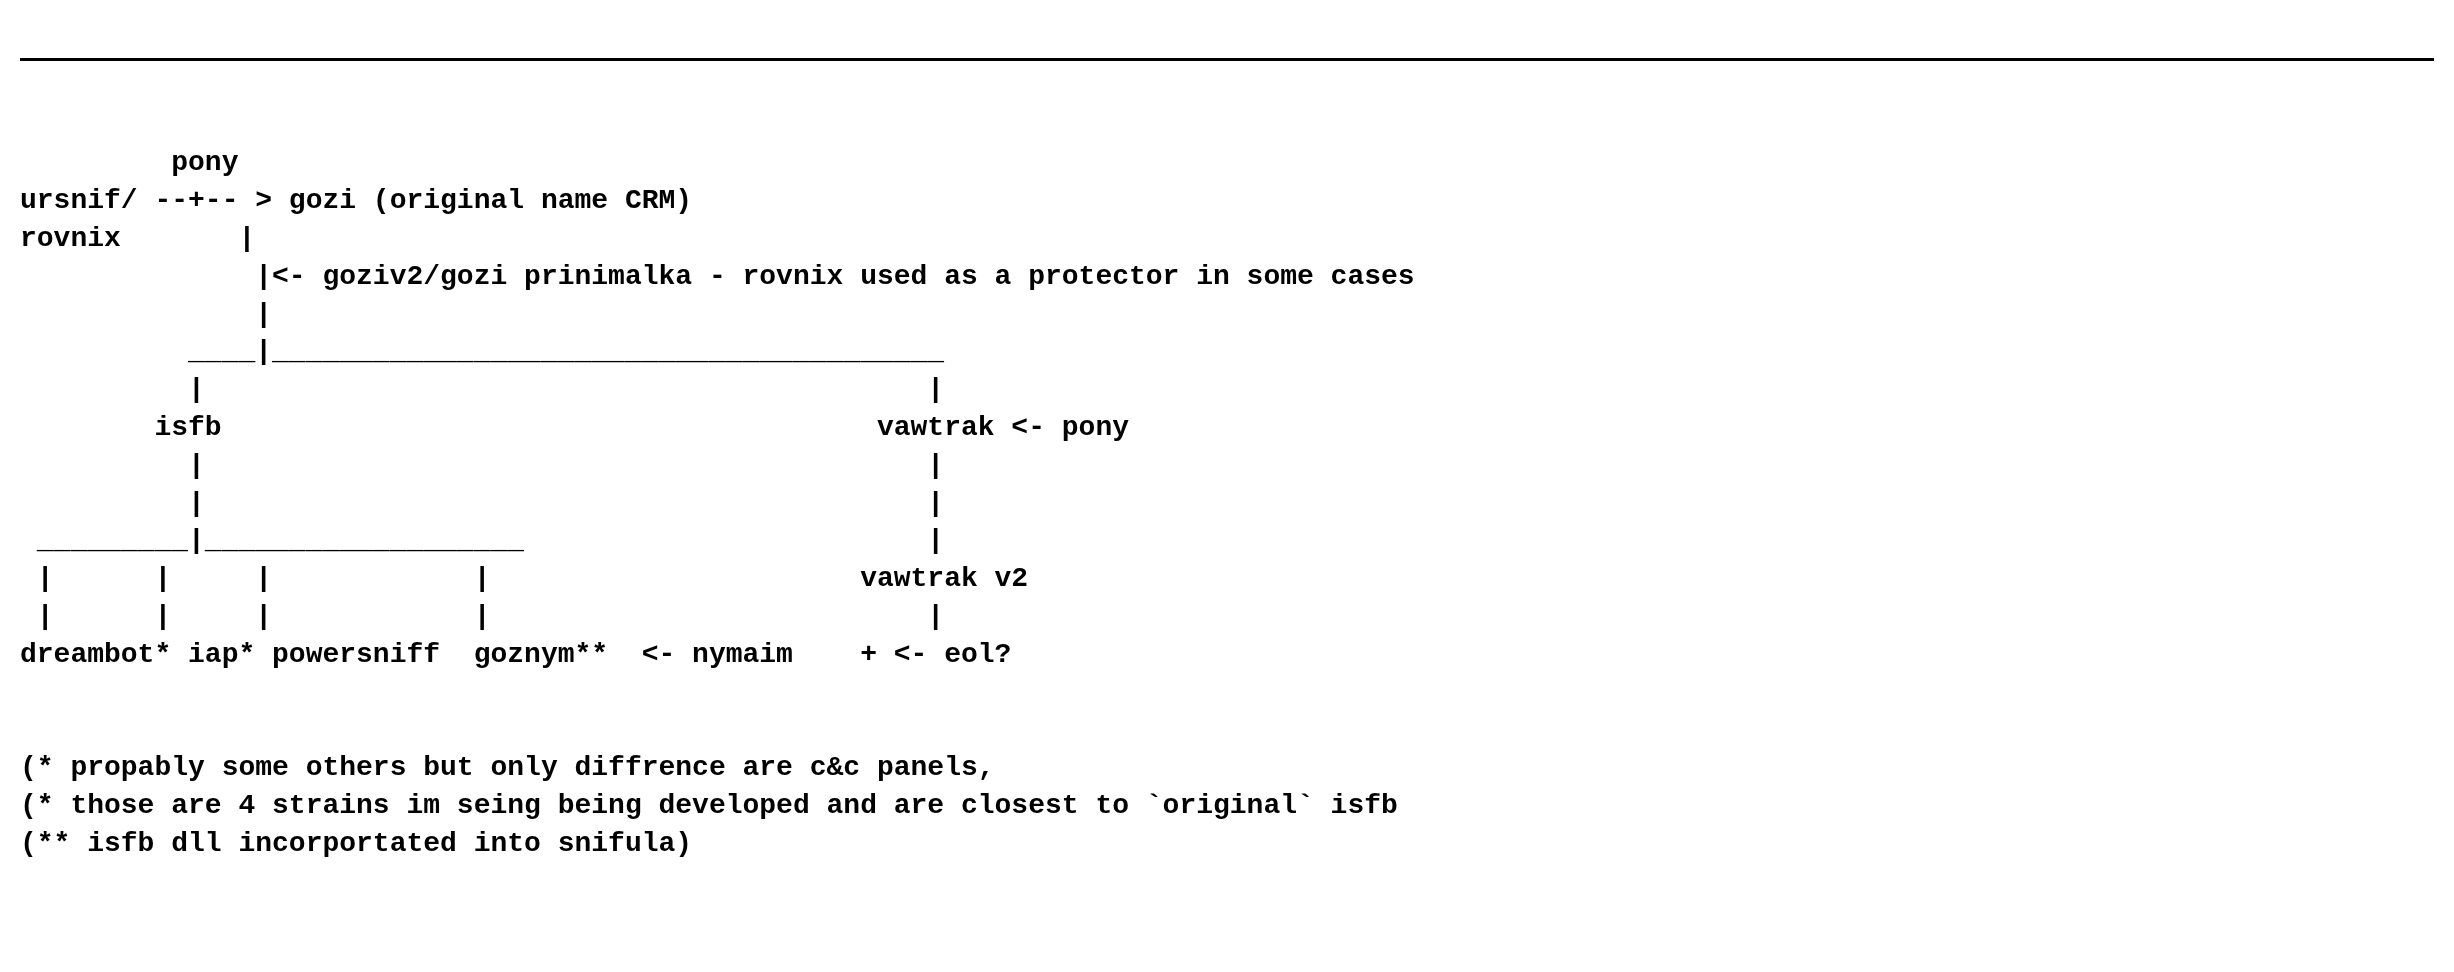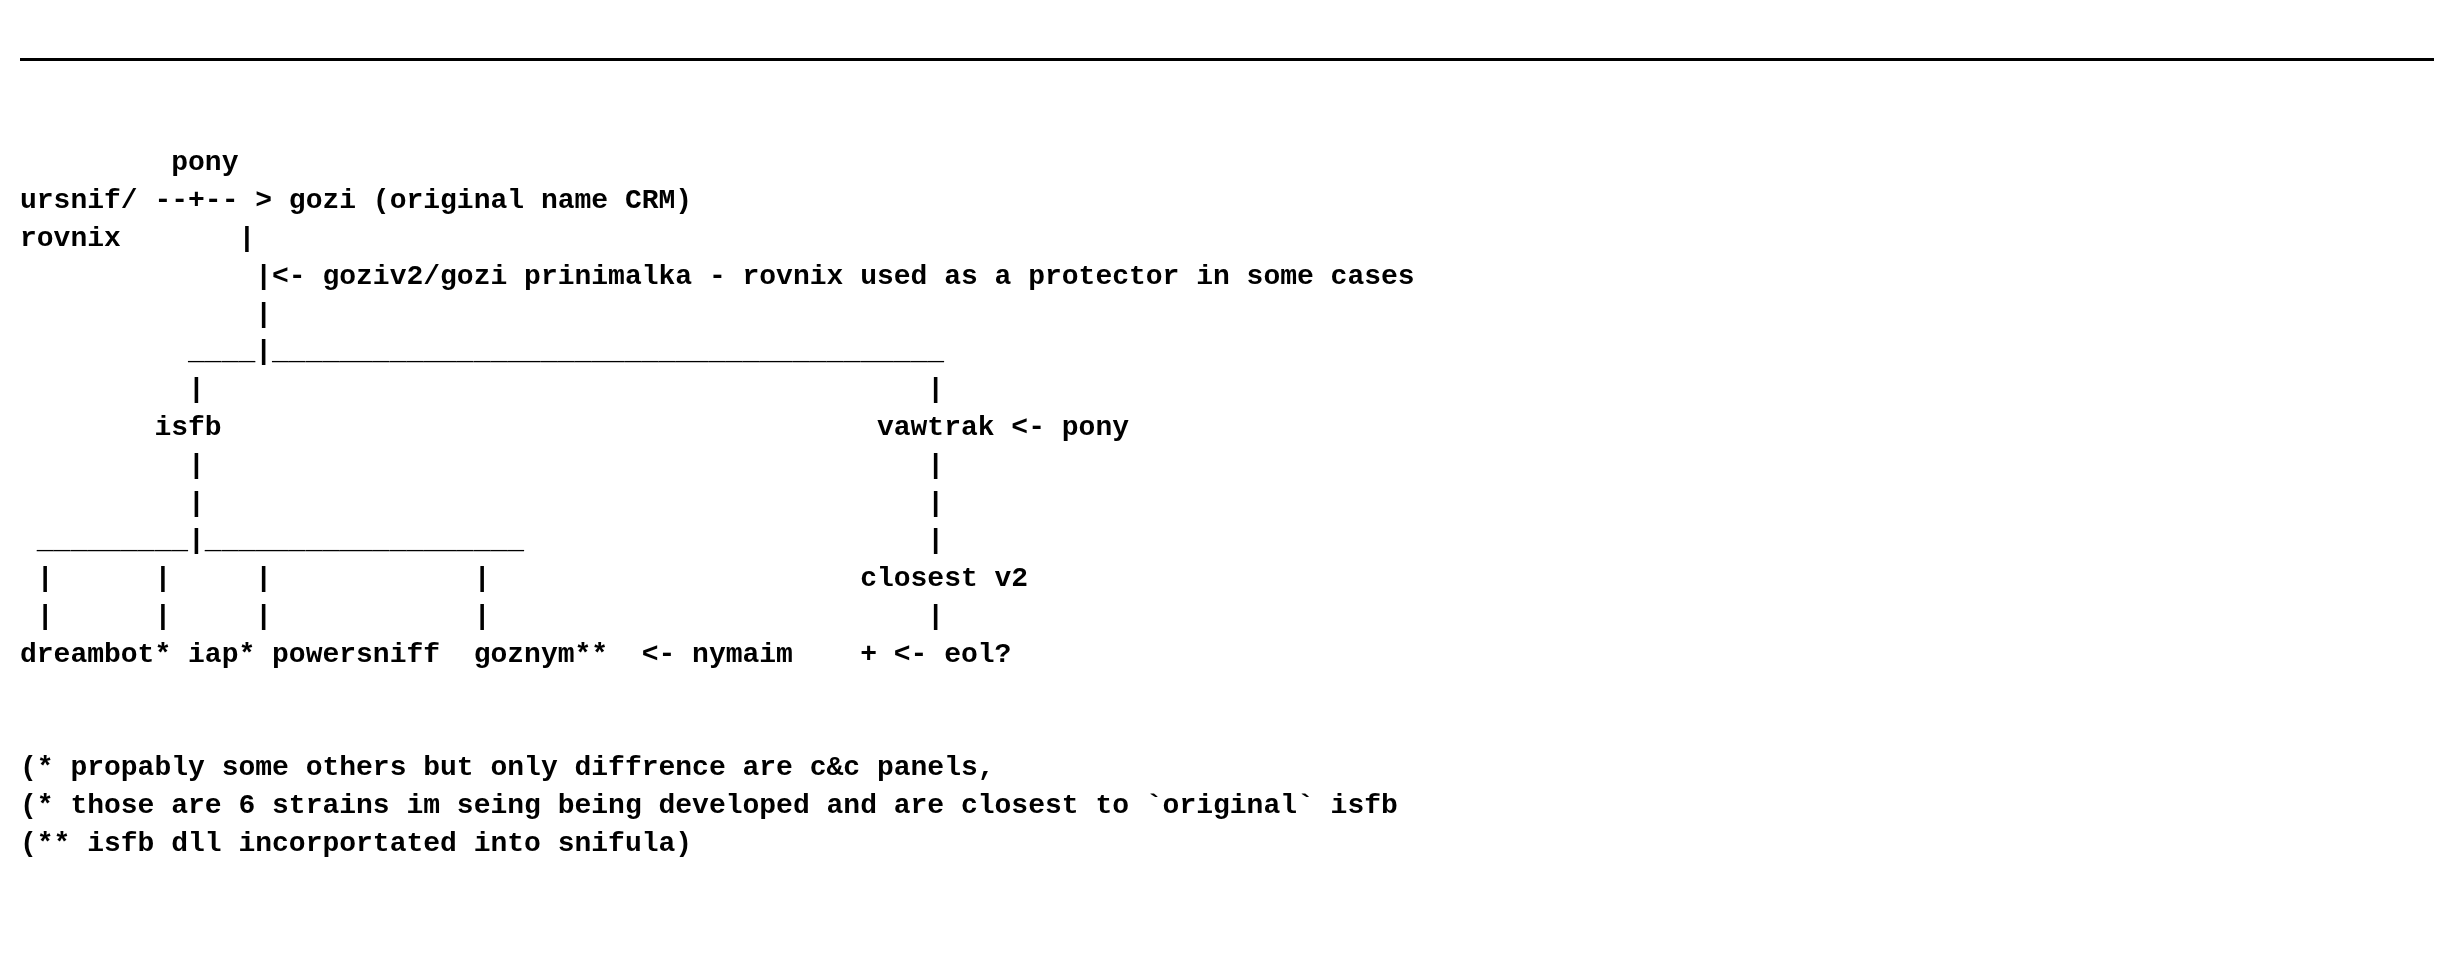--- a/index.html
+++ b/index.html
@@ -27,21 +27,21 @@
 <span>ursnif/ --+-- &gt; gozi (original name CRM)</span>
 <span>rovnix       |</span>
 <span>              |&lt;- goziv2/gozi prinimalka - rovnix used as a protector in some cases</span>
 <span>              |</span>
 <span>          ____|________________________________________</span>
 <span>          |                                           |</span>
 <span>        isfb                                       vawtrak &lt;- pony</span>
 <span>          |                                           |</span>
 <span>          |                                           |</span>
 <span> _________|___________________                        |</span>
-<span> |      |     |            |                      closest v2</span>
+<span> |      |     |            |                      vawtrak v2</span>
 <span> |      |     |            |                          |</span>
 <span>dreambot* iap* powersniff  goznym**  &lt;- nymaim    + &lt;- eol?</span>
 <span></span>
 <span></span>
 <span>(* propably some others but only diffrence are c&amp;c panels,</span>
-<span>(* those are 6 strains im seing being developed and are closest to `original` isfb</span>
+<span>(* those are 4 strains im seing being developed and are closest to `original` isfb</span>
 <span>(** isfb dll incorportated into snifula)</span></div>
 
 
 </body></html>

